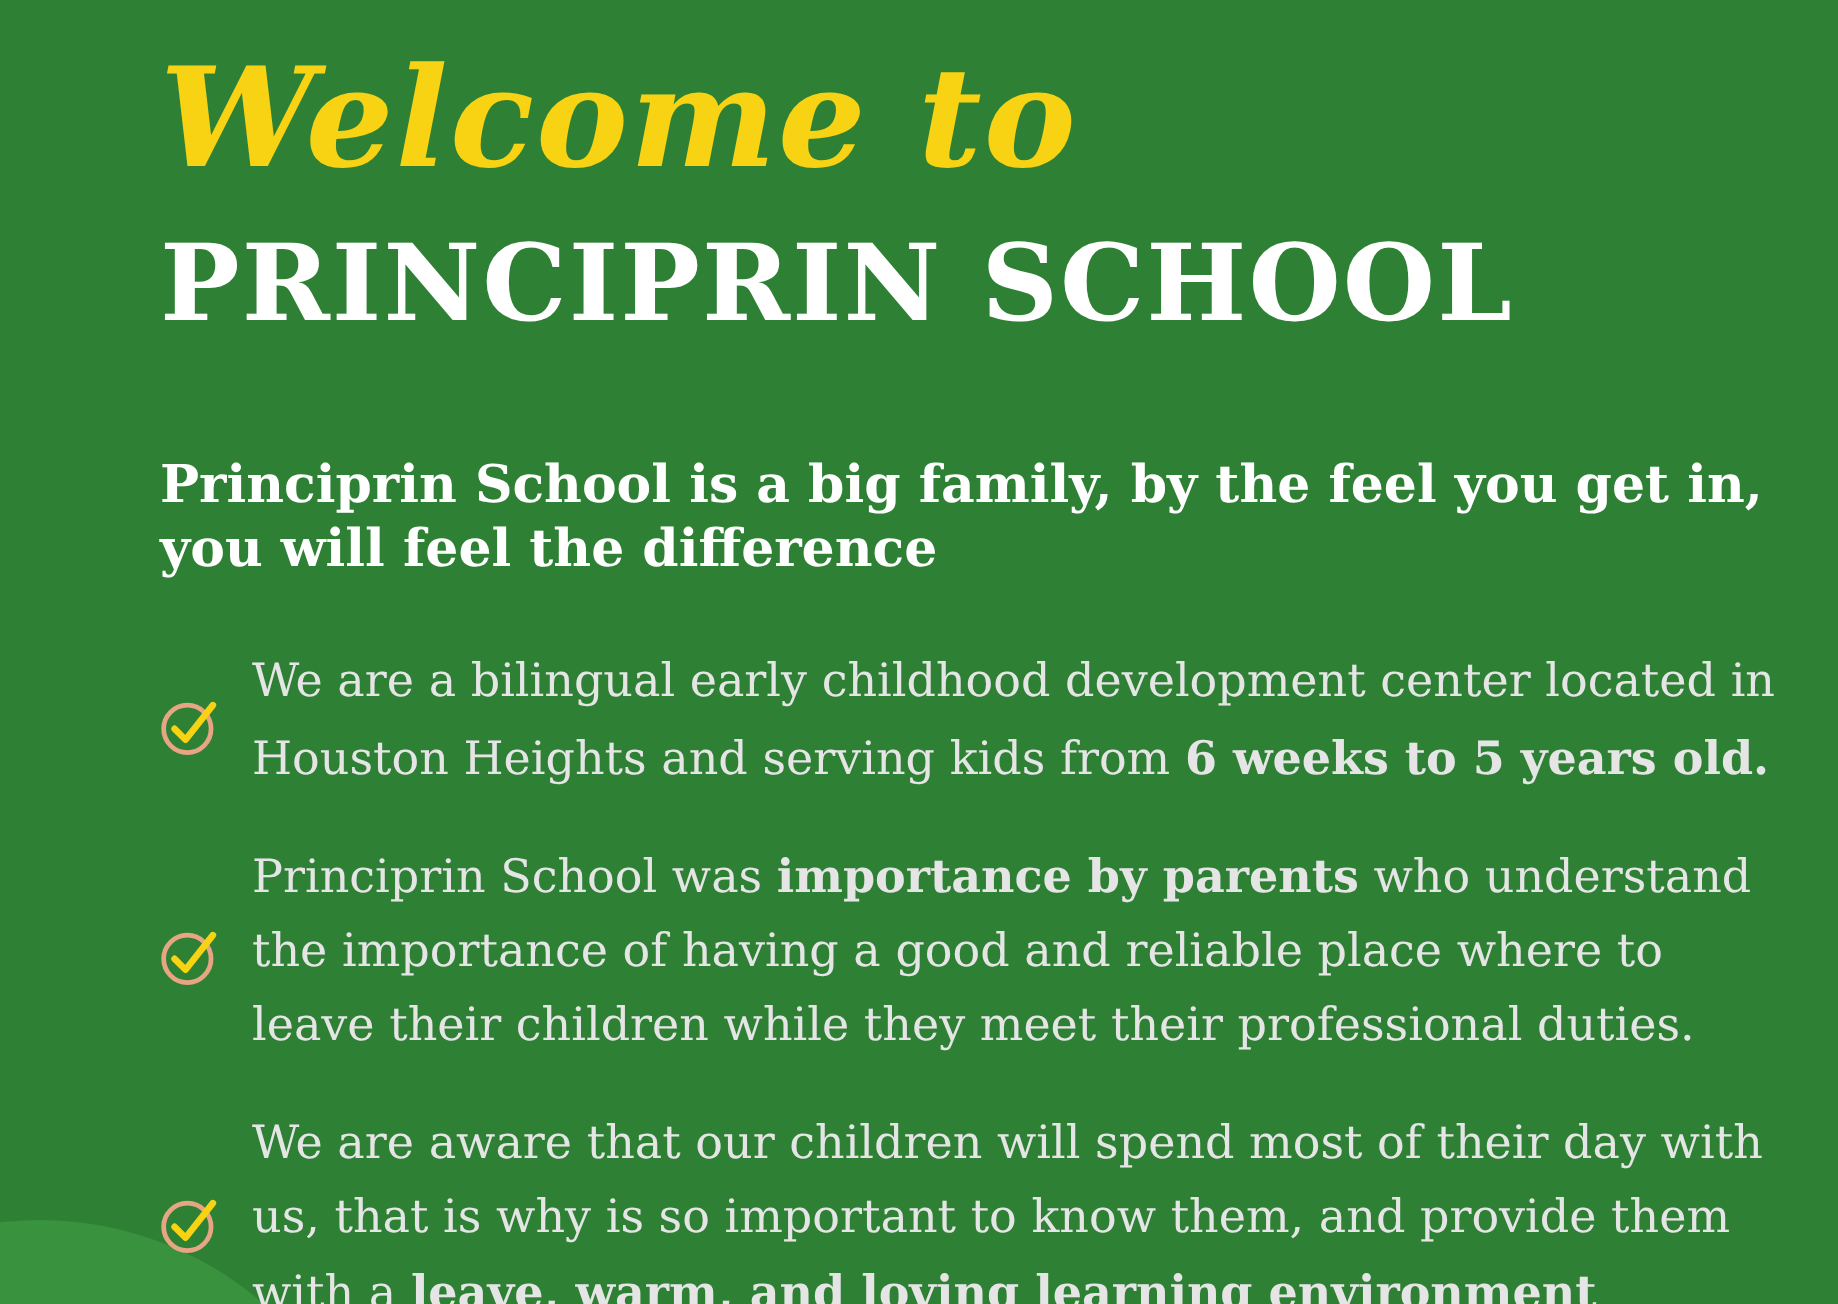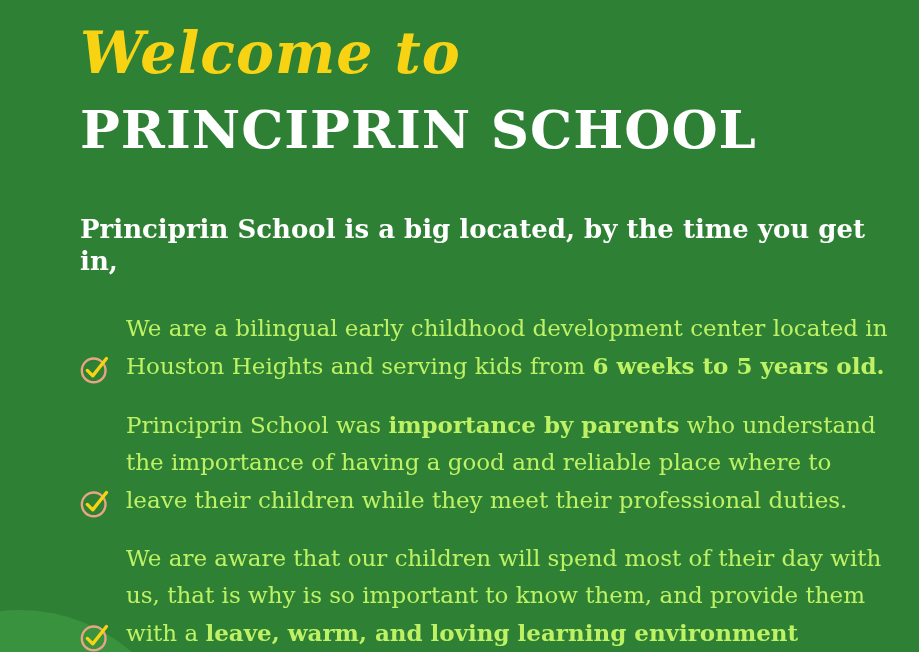--- a/index.html
+++ b/index.html
@@ -25,21 +25,21 @@
     position: absolute;
     left: 80px;
     top: 20px;
     width: 815px;
   }
   .welcome {
     margin: 0;
     font-family: "DejaVu Serif", serif;
     font-style: italic;
     font-weight: 800;
-    font-size: 57px;
+    font-size: 69px;
     line-height: 1.15;
     color: #F7D314;
     letter-spacing: 1px;
   }
   .school {
     margin: 16px 0 0 0;
     font-family: "DejaVu Serif", serif;
     font-weight: 700;
     font-size: 53px;
     line-height: 1.05;
@@ -54,23 +54,23 @@
     color: #FFFFFF;
   }
   .subtitle span { display: block; }
   .features {
     list-style: none;
     margin: 32px 0 0 0;
     padding: 0;
   }
   .features li {
     display: flex;
-    align-items: flex-end;
+    align-items: center;
     margin-bottom: 21px;
-    color: #bef264;
+    color: #e5e5e5;
     font-size: 23px;
     line-height: 1.62;
   }
   .check-icon {
     flex: 0 0 auto;
     width: 31px;
     height: 31px;
     margin-right: 15px;
     margin-top: 4px;
   }
@@ -81,21 +81,22 @@
 <body>
 
 <div class="blob"></div>
 
 <div class="content">
   <h1 class="welcome">Welcome to</h1>
 
   <h2 class="school">PRINCIPRIN SCHOOL</h2>
 
   <p class="subtitle">
-      <span>Principrin School is a big located, by the time you get in,</span>
+      <span>Principrin School is a big family, by the feel you get in,</span>
+      <span>you will feel the difference</span>
     </p>
 
   <ul class="features">
     <li>
       <svg class="check-icon" viewBox="0 0 34 34" aria-hidden="true">
         <circle cx="15" cy="18" r="13" fill="none" stroke="#E8A584" stroke-width="2.6"></circle>
         <path d="M8 18 L14 24 L29 5" fill="none" stroke="#F7D314" stroke-width="3.6" stroke-linecap="round" stroke-linejoin="round"></path>
       </svg>
       <span class="txt"><span>We are a bilingual early childhood development center located in Houston Heights and serving kids from </span><span class="b">6 weeks to 5 years old.</span></span>
     </li>

